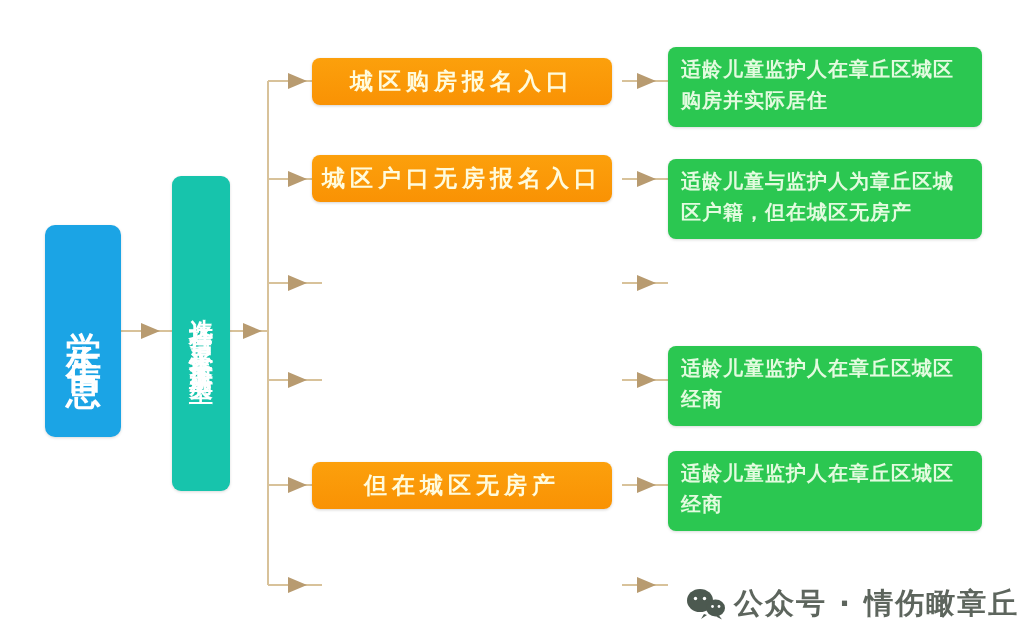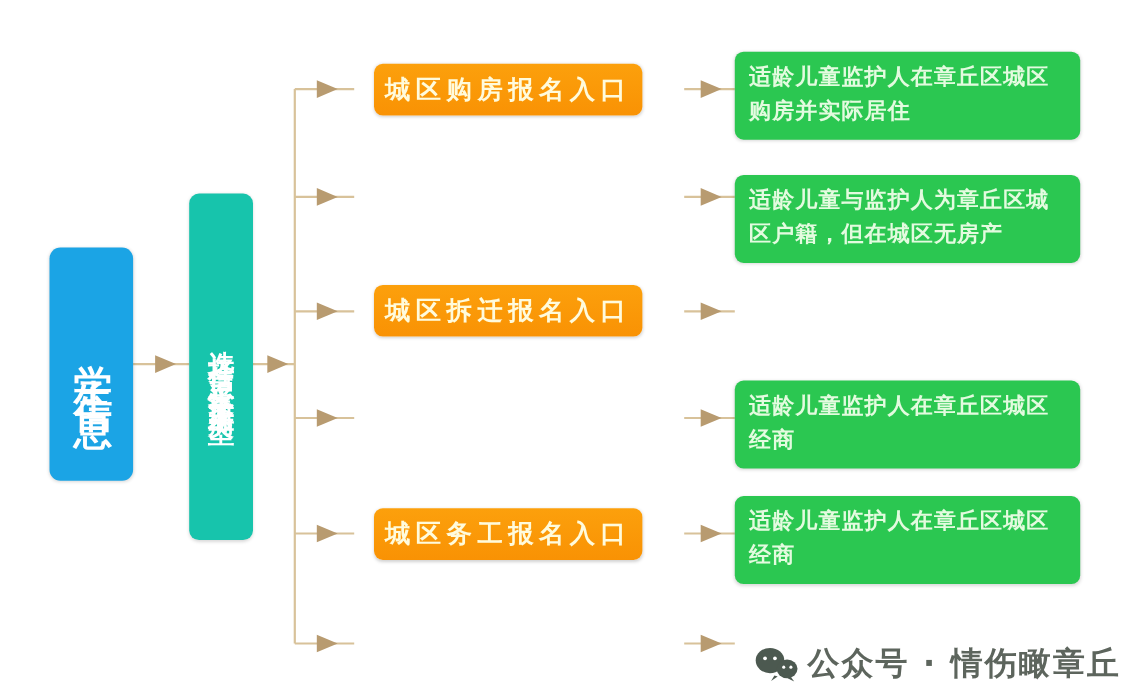--- a/index.html
+++ b/index.html
@@ -42,22 +42,22 @@
     background: #17c4ac;
     border-radius: 9px;
     display: flex;
     align-items: center;
     justify-content: center;
     box-shadow: 0 1px 3px rgba(0,0,0,0.15);
   }
   .selector-box .vtext { font-size: 24px; letter-spacing: 7px; }
   .entry-box {
     position: absolute;
-    left: 340px;
-    width: 244px; height: 47px;
+    left: 312px;
+    width: 300px; height: 47px;
     background: linear-gradient(180deg, #fca00c 0%, #f99204 100%);
     border-radius: 8px;
     display: flex;
     align-items: center;
     justify-content: center;
     color: #fffbdc;
     font-weight: bold;
     font-size: 23px;
     letter-spacing: 5px;
     box-shadow: 0 1px 3px rgba(0,0,0,0.18);
@@ -144,27 +144,27 @@
     <span class="vtext">学生信息</span>
   </div>
 
   <div class="selector-box">
     <span class="vtext">选择信息采集注册类型</span>
   </div>
 
   <div class="entry-box" style="top:58px">城区购房报名入口</div>
   <div class="desc-box" style="top:47px">适龄儿童监护人在章丘区城区购房并实际居住</div>
 
+  <div class="entry-box" style="top:155px">城区户口无房报名入口</div>
   <div class="desc-box" style="top:159px">适龄儿童与监护人为章丘区城区户籍，但在城区无房产</div>
 
-  <div class="entry-box" style="top:259px">城区拆迁报名入口</div>
 
   <div class="desc-box" style="top:346px">适龄儿童监护人在章丘区城区经商</div>
 
-  <div class="entry-box" style="top:462px">城区务工报名入口</div>
+  <div class="entry-box" style="top:462px">但在城区无房产</div>
   <div class="desc-box" style="top:451px">适龄儿童监护人在章丘区城区经商</div>
 
 
   <div class="watermark">
     <svg class="wechat-icon" viewBox="0 0 40 32" xmlns="http://www.w3.org/2000/svg">
       <ellipse cx="14" cy="12.5" rx="13" ry="11.5" fill="#26352a"></ellipse>
       <path d="M18 26 L15 31 L21 27 Z" fill="#26352a"></path>
       <ellipse cx="29.5" cy="20" rx="9.5" ry="8.5" fill="#26352a"></ellipse>
       <path d="M33 27.5 L36 31.5 L30 28.5 Z" fill="#26352a"></path>
       <circle cx="9.5" cy="10.5" r="1.7" fill="#ffffff"></circle>

